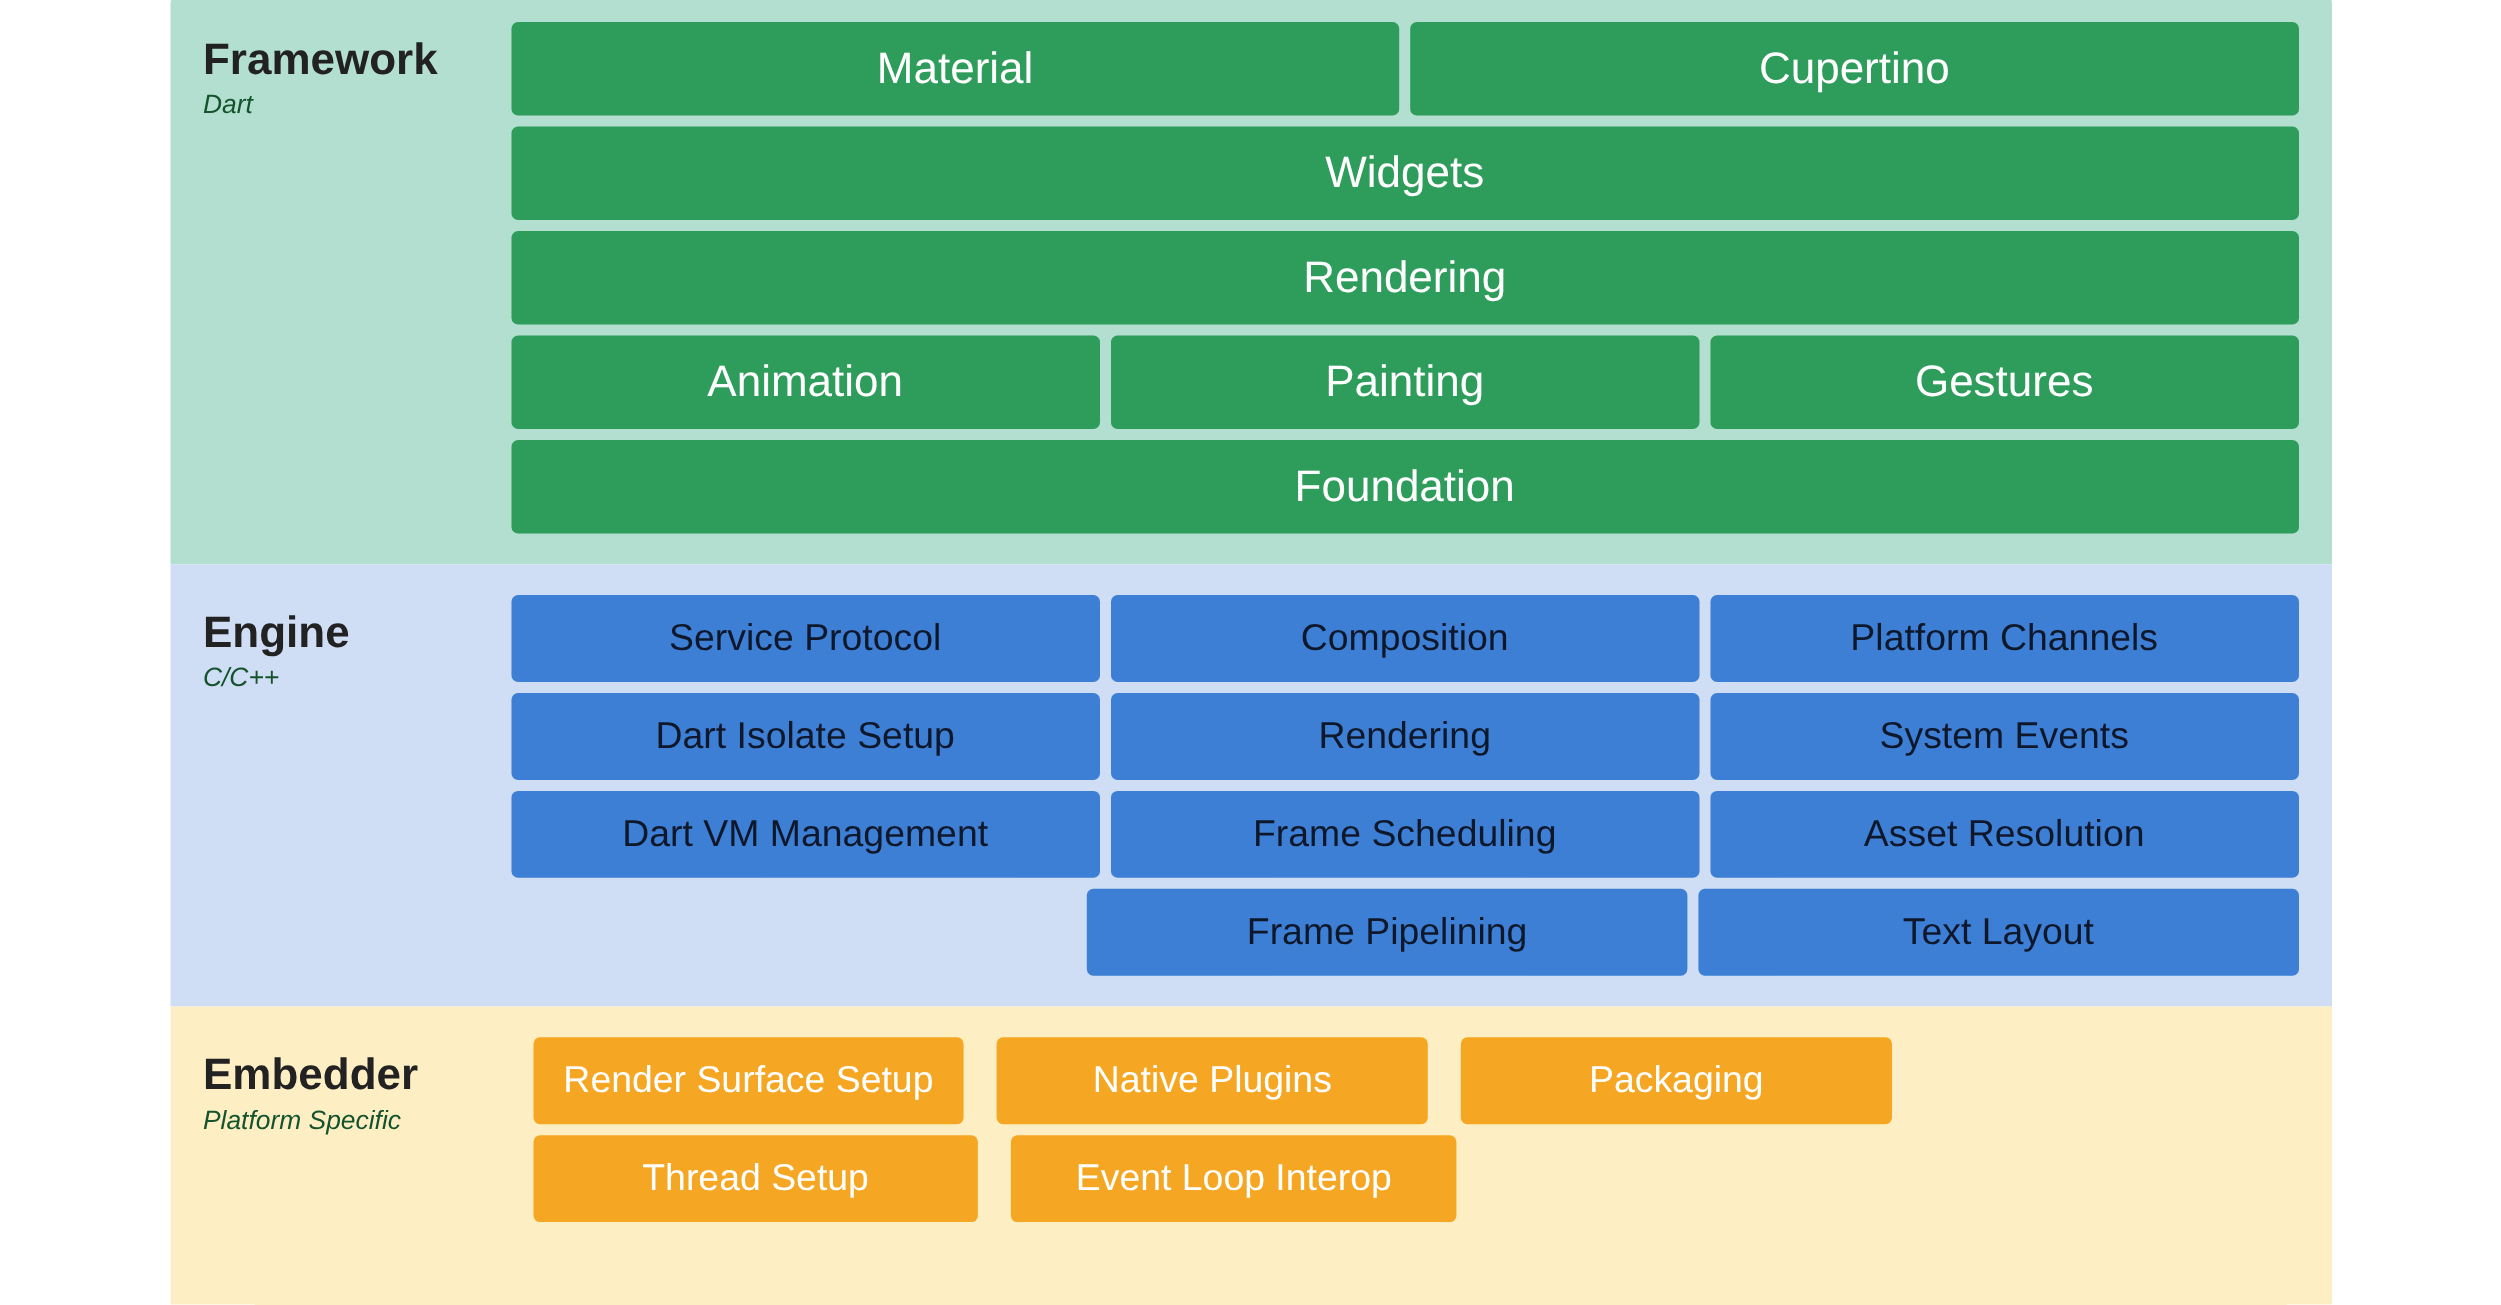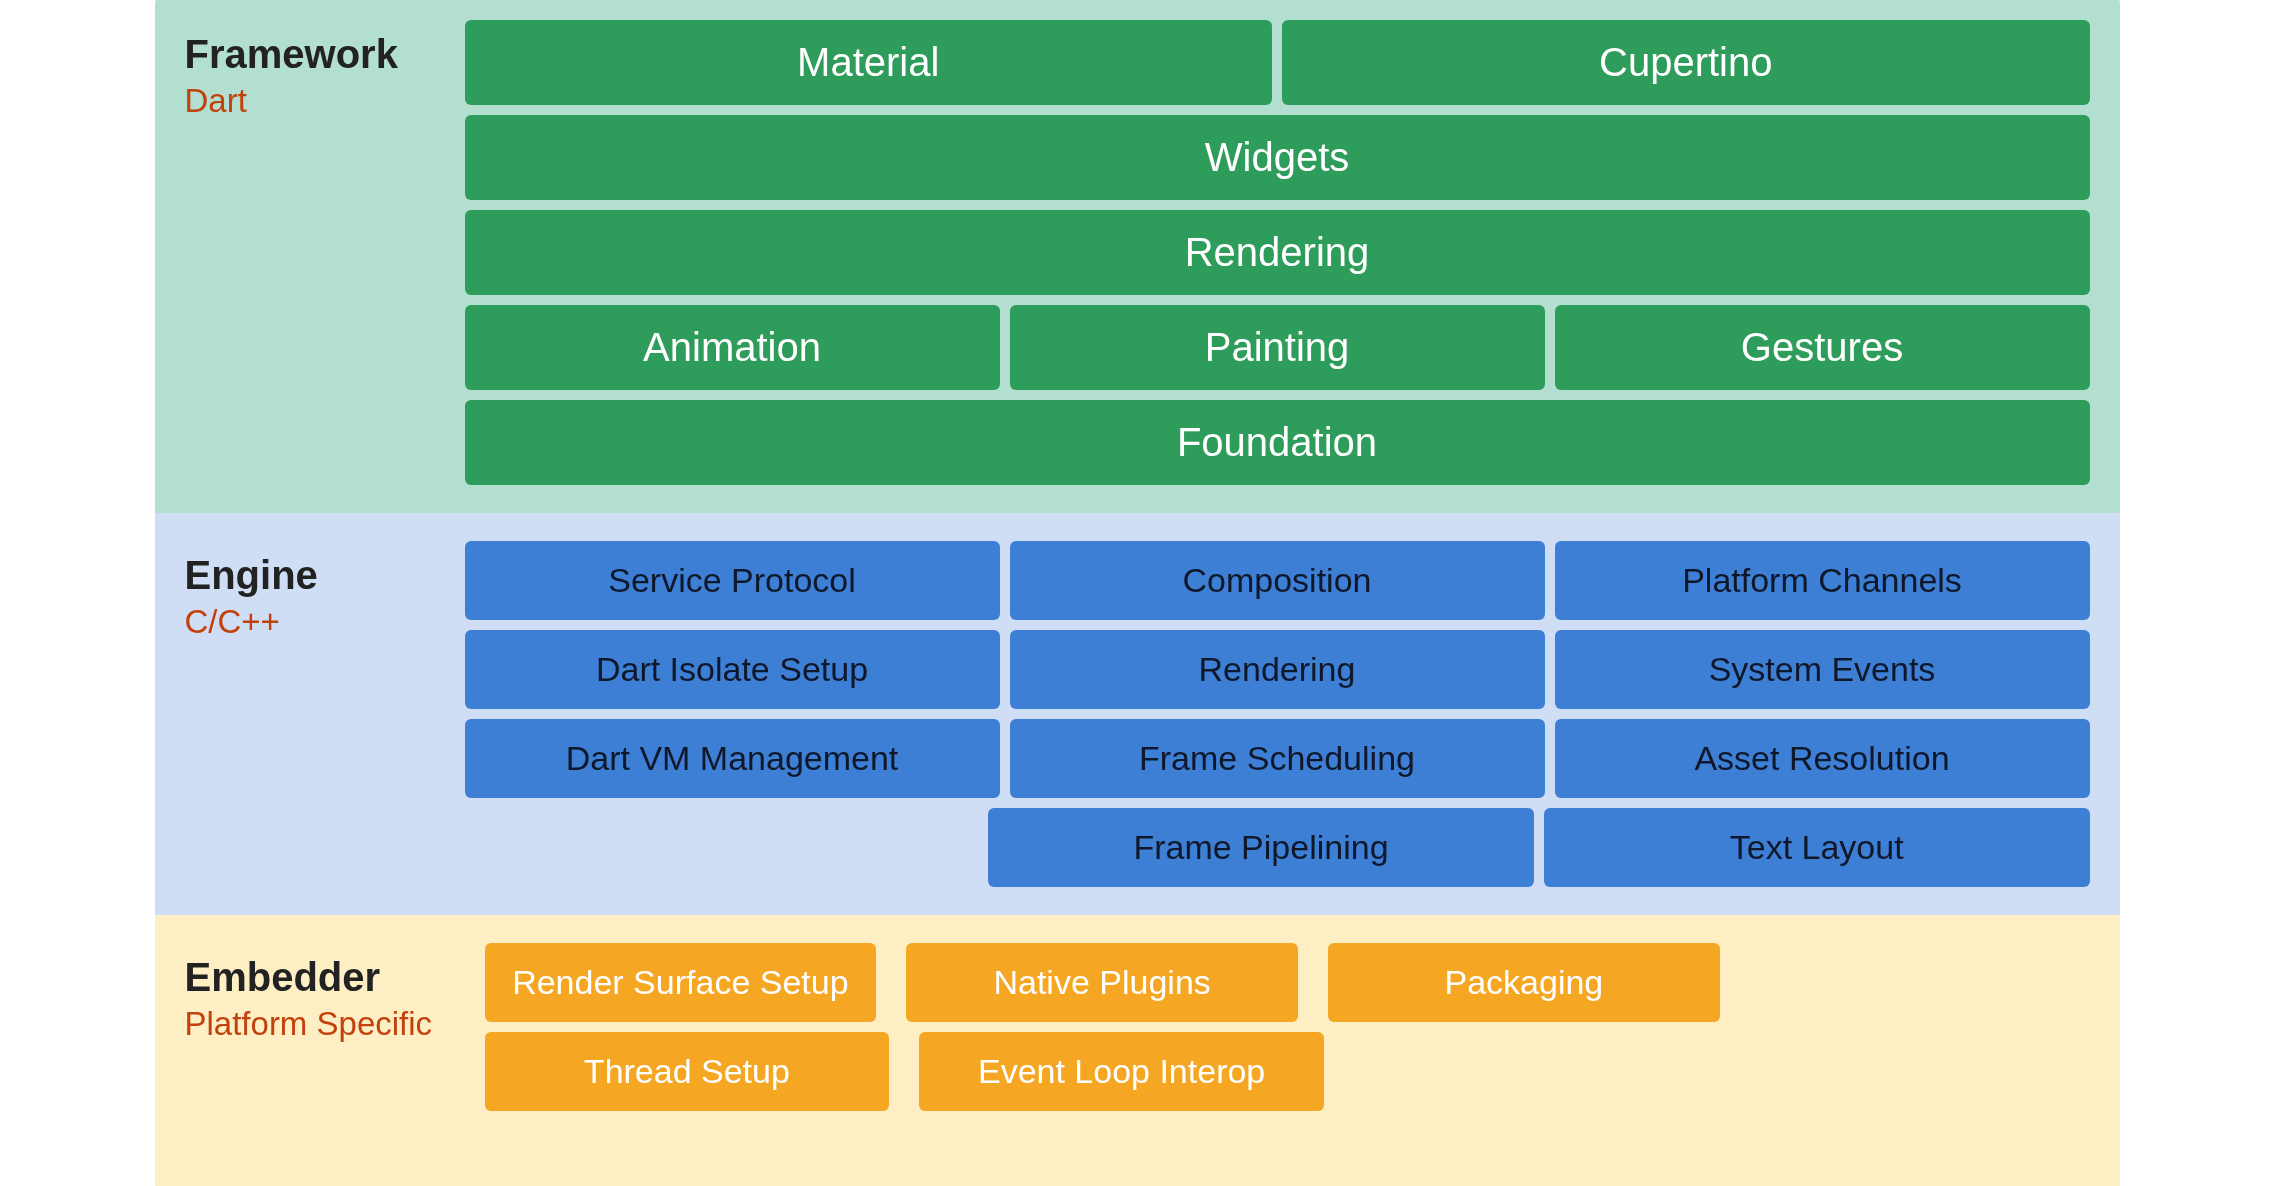--- a/index.html
+++ b/index.html
@@ -58,22 +58,23 @@
     }
 
     .layer-title {
       font-size: 40px;
       font-weight: 800;
       color: #222;
       line-height: 1.2;
     }
 
     .layer-subtitle {
-      font-size: 33px;
-      color: #c2410c;
+      font-size: 24px;
+      font-style: italic;
+      color: #14532d;
       margin-top: 4px;
     }
 
     .layer-content {
       flex: 1;
       display: flex;
       flex-direction: column;
       gap: 10px;
       margin-left: 20px;
     }

